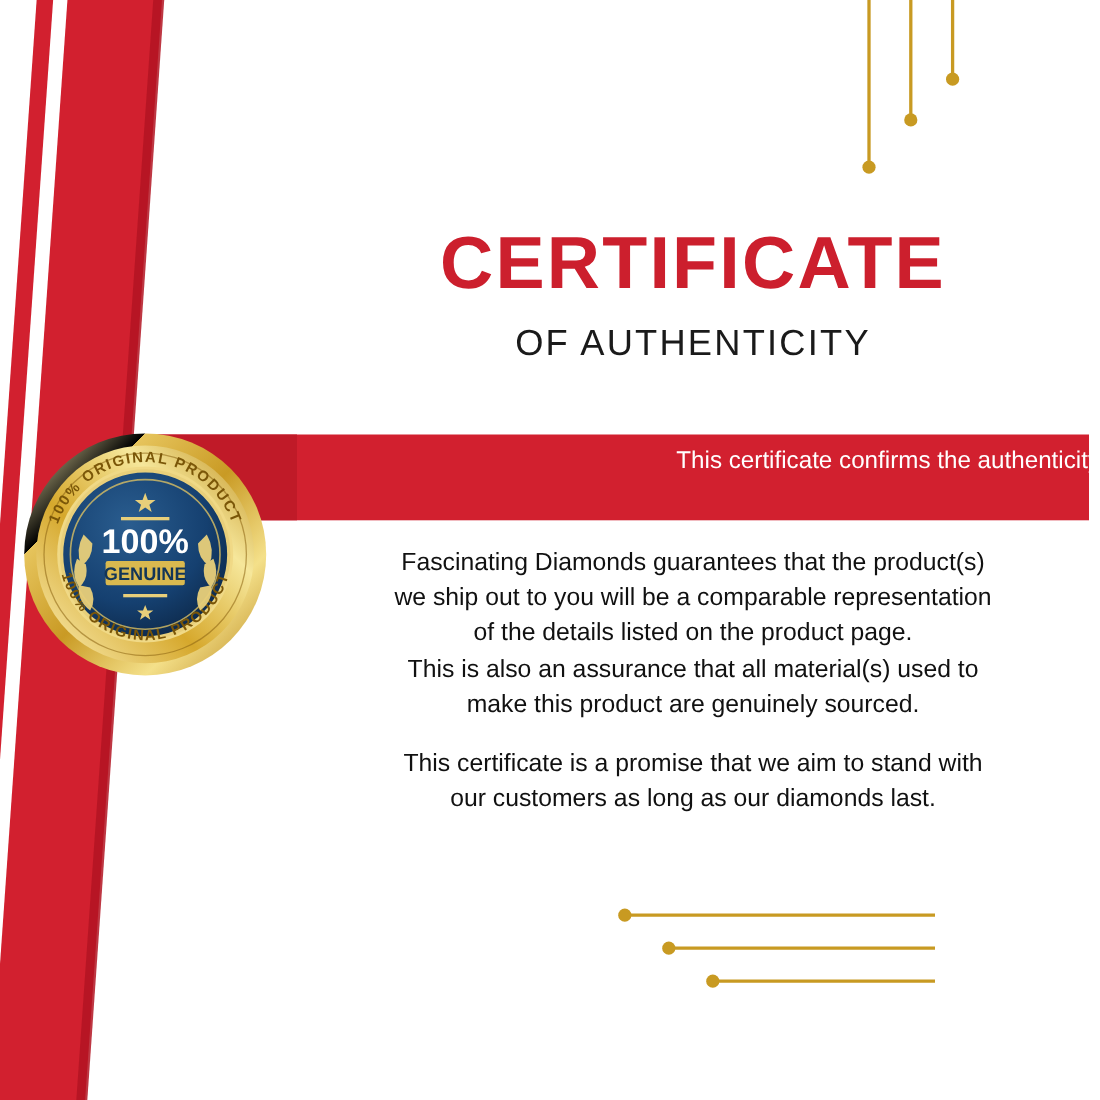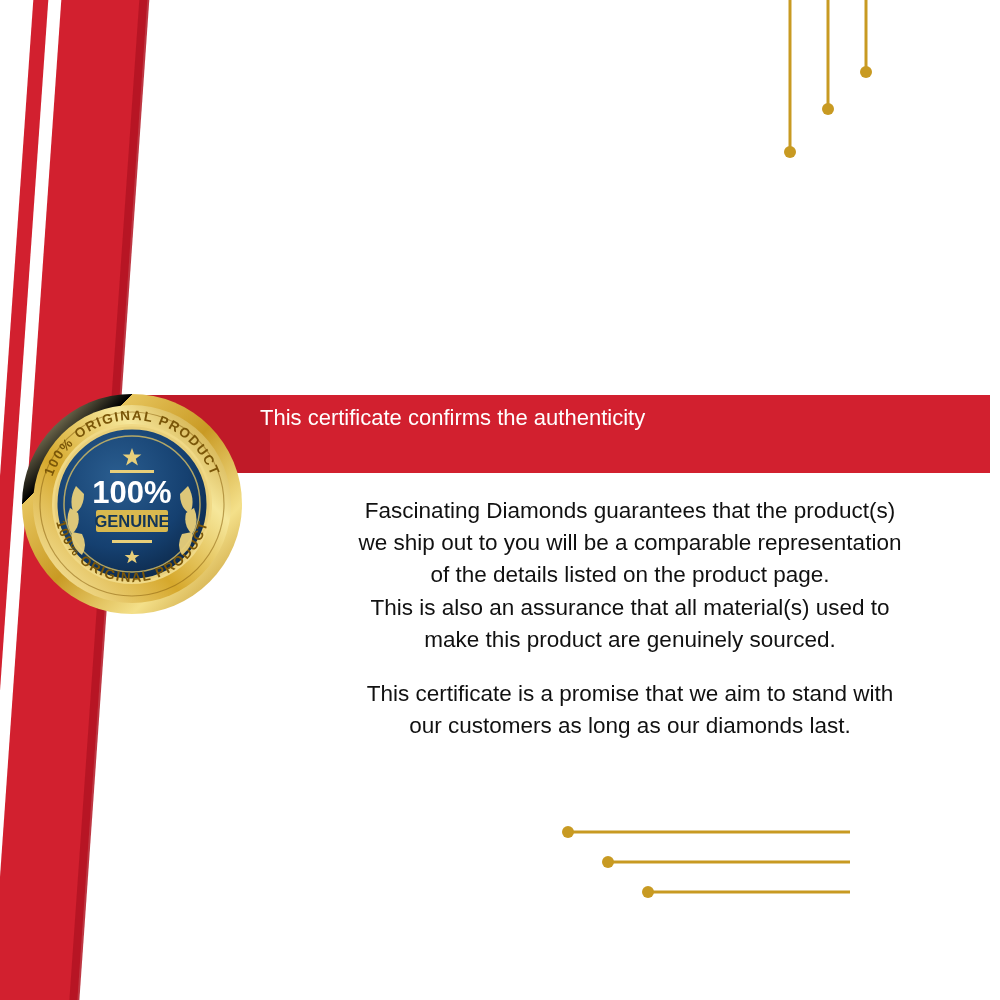--- a/index.html
+++ b/index.html
@@ -91,21 +91,21 @@
     color: #1a1a1a;
     letter-spacing: 2px;
   }
 
   
   .banner-text {
     position: absolute;
     left: 260px;
     top: 402px;
     width: 740px;
-    text-align: left;
+    text-align: right;
     color: #ffffff;
     font-size: 22px;
     line-height: 1.45;
   }
   .banner-text .line {
     display: block;
   }
 
   
   .body-block {
@@ -177,20 +177,24 @@
     <svg width="290" height="110" viewBox="0 0 290 110">
       <path d="M12 12 L300 12" stroke="#c89a22" stroke-width="3" fill="none"></path>
       <circle cx="8" cy="12" r="6" fill="#c89a22"></circle>
       <path d="M52 42 L300 42" stroke="#c89a22" stroke-width="3" fill="none"></path>
       <circle cx="48" cy="42" r="6" fill="#c89a22"></circle>
       <path d="M92 72 L300 72" stroke="#c89a22" stroke-width="3" fill="none"></path>
       <circle cx="88" cy="72" r="6" fill="#c89a22"></circle>
     </svg>
   </div>
 
+  <div class="title-block">
+    <h1 class="cert-title">CERTIFICATE</h1>
+    <div class="cert-subtitle">OF AUTHENTICITY</div>
+  </div>
 
   <div class="red-banner"></div>
   <div class="red-banner-notch"></div>
   <div class="banner-text">
     <span class="line">This certificate confirms the authenticity</span>
   </div>
 
   <div class="body-block">
     <p>
       <span class="line">Fascinating Diamonds guarantees that the product(s)</span>

